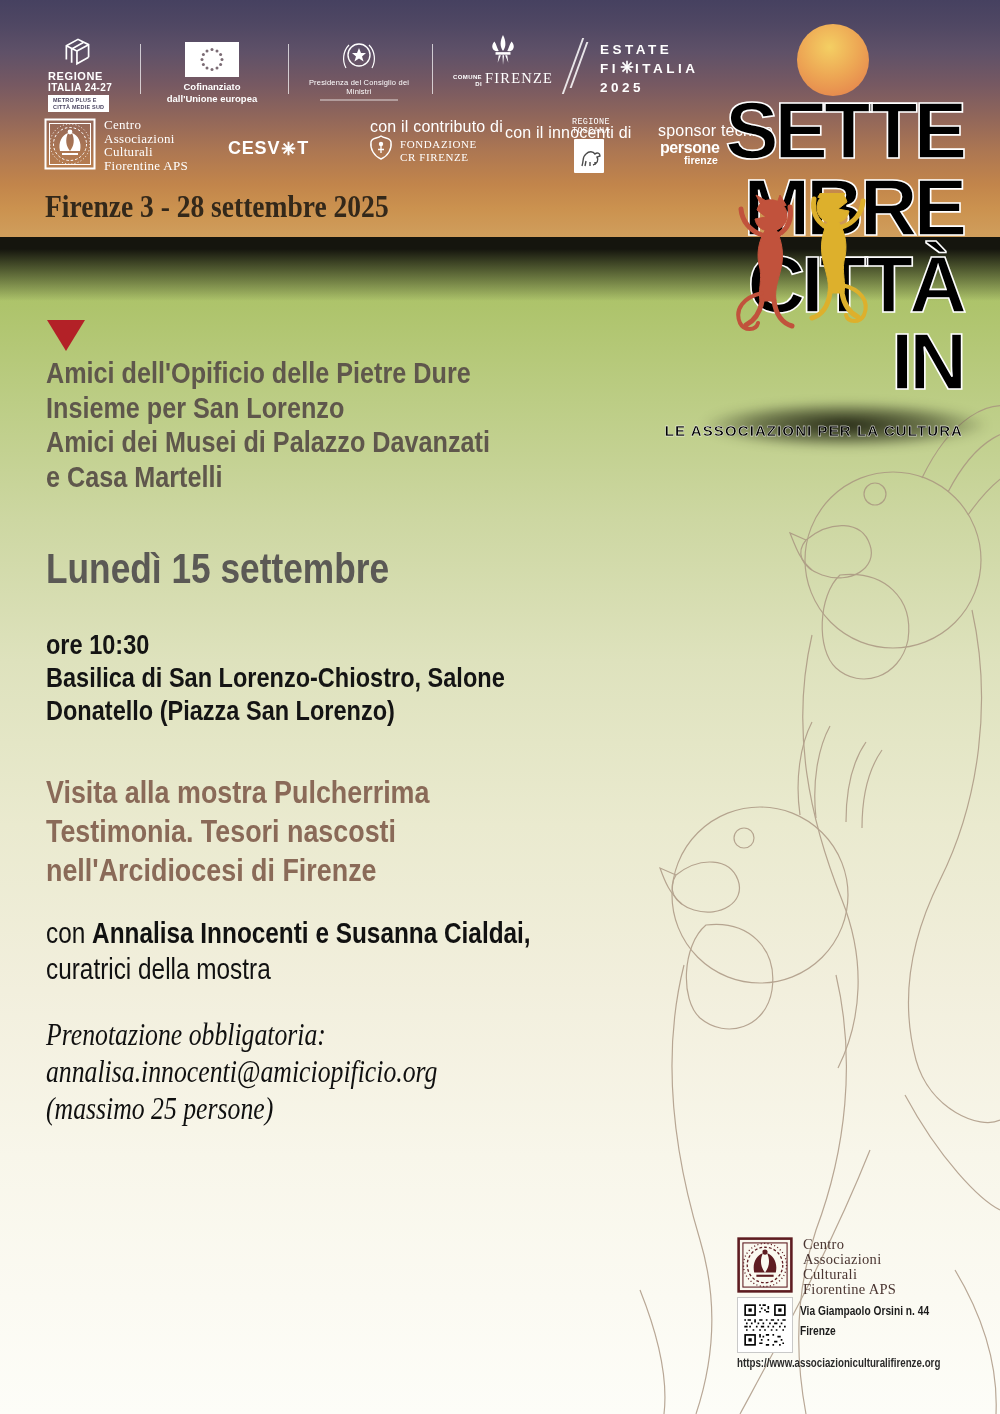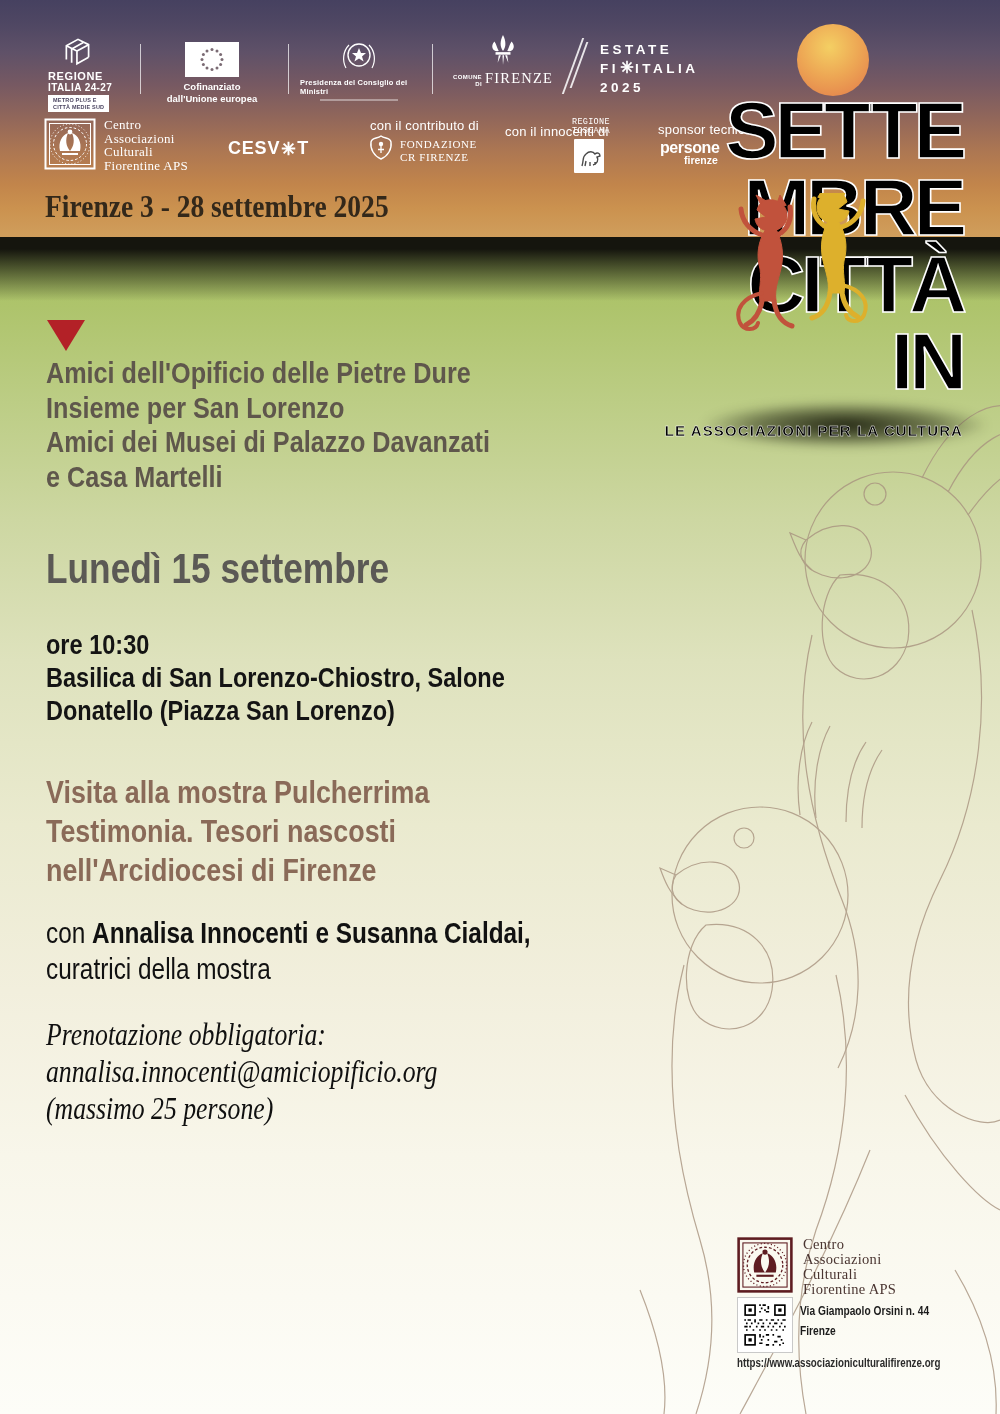--- a/index.html
+++ b/index.html
@@ -17,28 +17,28 @@
   .band{left:0;top:237px;width:1000px;height:64px;
     background:linear-gradient(180deg,#15150e 0px,#15150e 12px,rgba(21,21,14,.72) 26px,rgba(21,21,14,0) 64px);}
   .sun{left:797px;top:24px;width:72px;height:72px;border-radius:50%;
     background:radial-gradient(circle at 45% 32%,#f4cf63 0%,#eda654 48%,#e2794a 100%);}
   .brand-shadow{left:703px;top:402px;width:284px;height:46px;filter:blur(5px);
     background:radial-gradient(ellipse at 50% 50%,rgba(18,20,6,.92) 0%,rgba(18,20,6,.45) 45%,rgba(18,20,6,0) 72%);}
 
   
   .hwhite{color:#fff;}
   .vsep{width:1px;height:50px;top:44px;background:rgba(255,255,255,.7);}
-  .lbl-small{font-size:13px;color:#fff;letter-spacing:.2px;text-align:right;}
+  .lbl-small{font-size:16px;color:#fff;letter-spacing:.2px;text-align:right;}
 
   .coes-t1{font-size:11px;font-weight:700;letter-spacing:.6px;}
   .coes-t2{font-size:10px;font-weight:700;letter-spacing:.4px;}
   .coes-tag{background:#fff;color:#4a4460;font-size:5.5px;font-weight:700;line-height:6.5px;
             padding:2px 5px;margin-top:2px;display:inline-block;letter-spacing:.2px;}
   .eu-cap{font-size:9.5px;font-weight:700;text-align:center;line-height:11.5px;}
-  .pres-cap{font-size:7.5px;text-align:left;letter-spacing:.2px;font-weight:bold;}
+  .pres-cap{font-size:7.5px;text-align:center;letter-spacing:.2px;}
   .pres-sub{height:2px;background:rgba(255,255,255,.38);}
   .com-small{font-size:6px;font-weight:700;line-height:6.5px;text-align:right;letter-spacing:.4px;}
   .com-name{font-family:"Liberation Serif",serif;font-size:14.5px;letter-spacing:1.2px;}
   .slash-bar{position:absolute;width:2px;height:56px;background:rgba(255,255,255,.85);transform:skewX(-20deg);}
   .est-l{font-size:13.5px;font-weight:700;letter-spacing:3.5px;line-height:19px;white-space:nowrap;}
   .centro-txt{font-family:"Liberation Serif",serif;font-size:13px;line-height:13.5px;letter-spacing:.3px;}
   .cesvot{font-size:18px;font-weight:700;letter-spacing:.8px;}
   .fond-txt{font-family:"Liberation Serif",serif;font-size:11px;line-height:12.5px;letter-spacing:.6px;}
   .reg-txt{font-family:Liberation Mono, monospace;font-size:8.5px;line-height:9px;letter-spacing:.3px;}
   .reg-box{width:30px;height:34px;background:#fff;border-radius:1px;}

